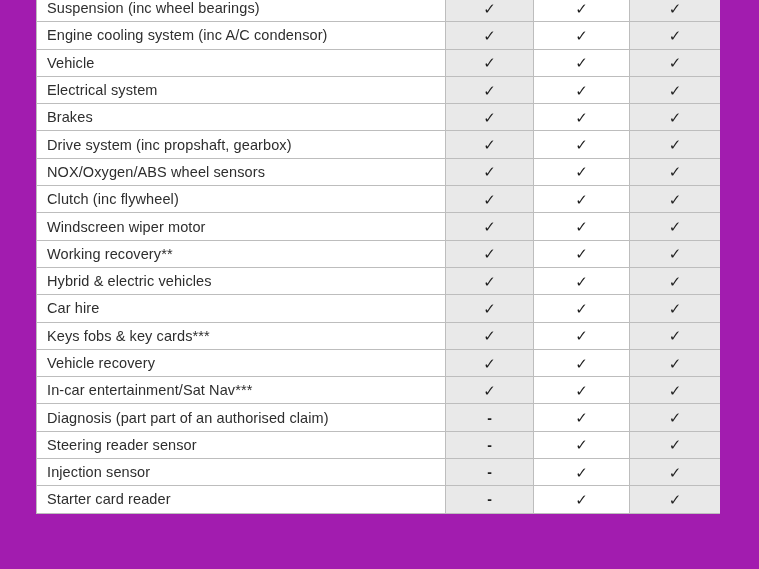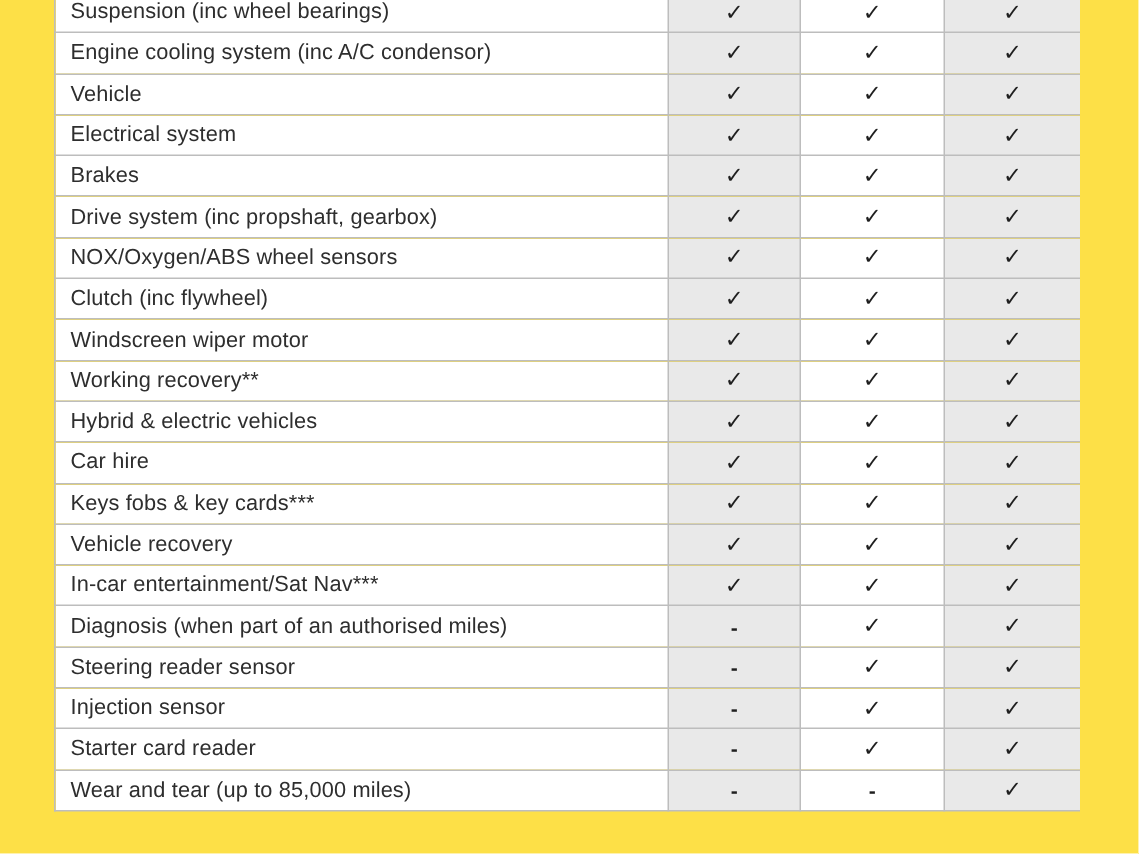--- a/index.html
+++ b/index.html
@@ -7,21 +7,21 @@
     width: 759px;
     height: 569px;
     background: #ffffff;
     overflow: hidden;
     font-family: "Liberation Sans", sans-serif;
   }
   .page {
     position: relative;
     width: 759px;
     height: 569px;
-    background: #fde047;
+    background: #a21caf;
   }
   .table-viewport {
     position: absolute;
     left: 36px;
     top: 0;
     width: 684px;
     height: 569px;
     overflow: hidden;
   }
   table.coverage-table {
@@ -154,21 +154,21 @@
             <td class="val c2 check">✓</td>
             <td class="val c3 check">✓</td>
           </tr>
           <tr>
             <td class="feature">In-car entertainment/Sat Nav***</td>
             <td class="val c1 check">✓</td>
             <td class="val c2 check">✓</td>
             <td class="val c3 check">✓</td>
           </tr>
           <tr>
-            <td class="feature">Diagnosis (when part of an authorised miles)</td>
+            <td class="feature">Diagnosis (part part of an authorised claim)</td>
             <td class="val c1 dash">-</td>
             <td class="val c2 check">✓</td>
             <td class="val c3 check">✓</td>
           </tr>
           <tr>
             <td class="feature">Steering reader sensor</td>
             <td class="val c1 dash">-</td>
             <td class="val c2 check">✓</td>
             <td class="val c3 check">✓</td>
           </tr>
@@ -177,22 +177,16 @@
             <td class="val c1 dash">-</td>
             <td class="val c2 check">✓</td>
             <td class="val c3 check">✓</td>
           </tr>
           <tr>
             <td class="feature">Starter card reader</td>
             <td class="val c1 dash">-</td>
             <td class="val c2 check">✓</td>
             <td class="val c3 check">✓</td>
           </tr>
-          <tr>
-            <td class="feature">Wear and tear (up to 85,000 miles)</td>
-            <td class="val c1 dash">-</td>
-            <td class="val c2 dash">-</td>
-            <td class="val c3 check">✓</td>
-          </tr>
         </tbody>
     </table>
   </div>
 </div>
 
 </body></html>

